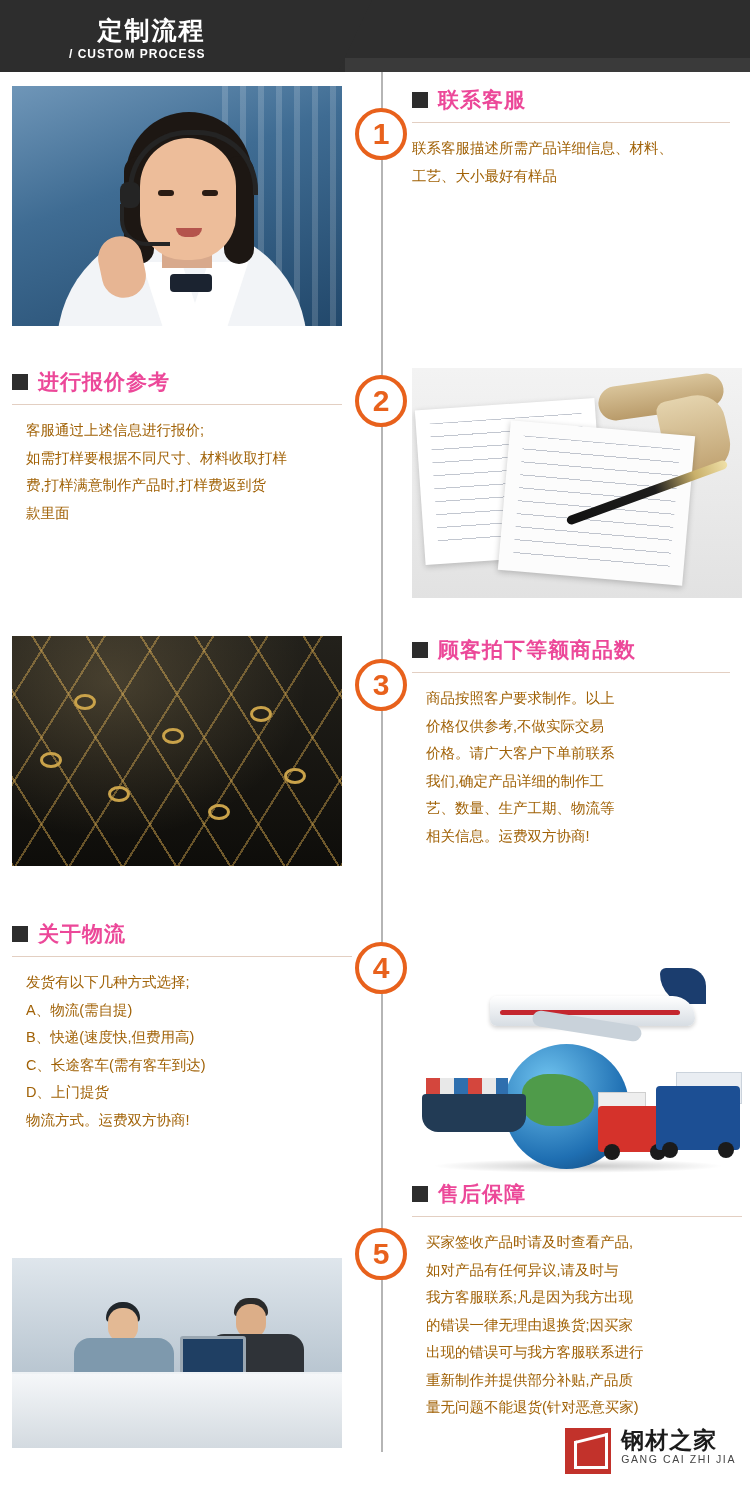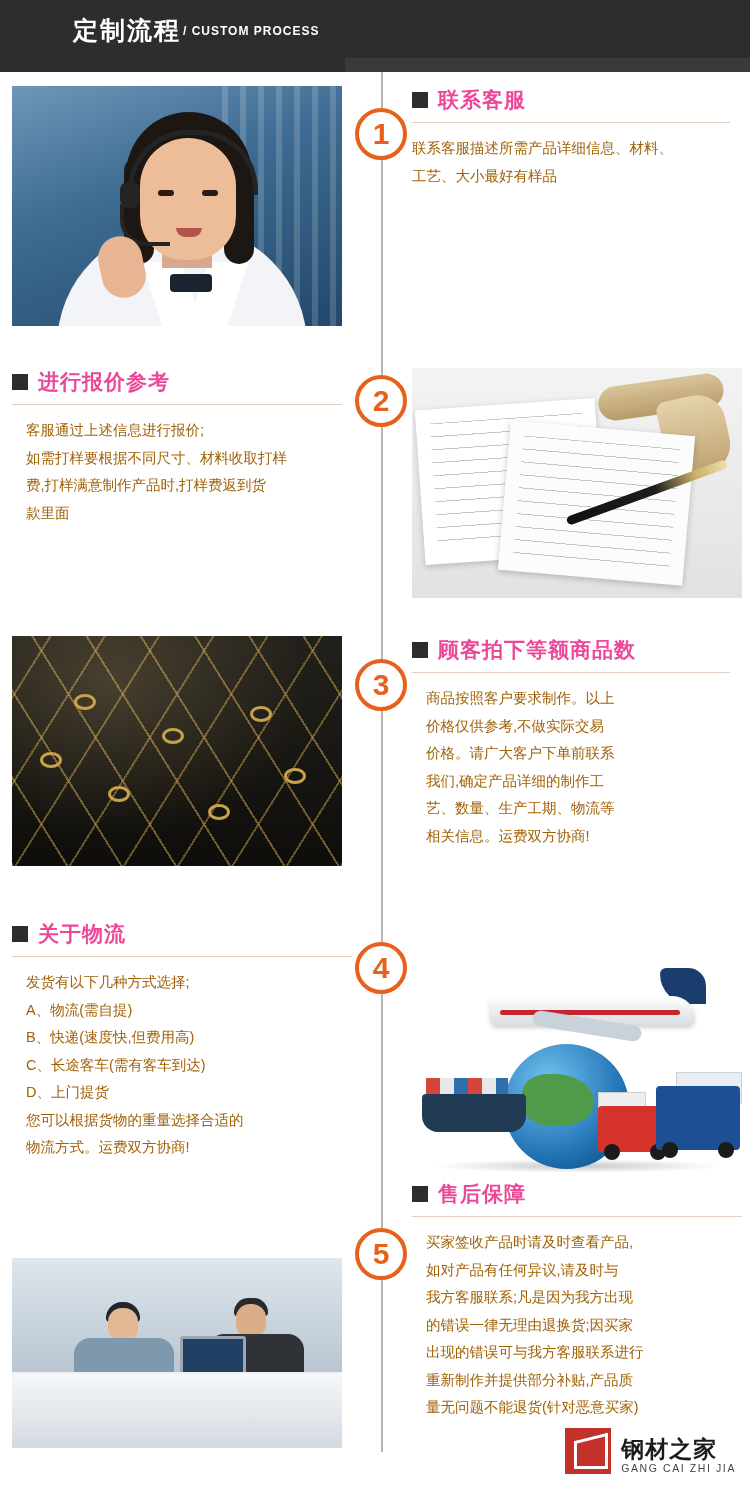--- a/index.html
+++ b/index.html
@@ -60,25 +60,26 @@
     position: absolute;
     left: 170px;
     top: 58px;
     width: 0;
     height: 0;
     border-bottom: 14px solid #3a3a3a;
     border-left: 10px solid transparent;
   }
   .header-title-wrap {
     position: absolute;
-    left: 73px;
+    left: 67px;
     top: 14px;
     display: flex;
-    align-items: center;
+    align-items: flex-end;
     z-index: 5;
+    flex-direction: column;
   }
   .header-title-cn {
     color: #ffffff;
     font-size: 25px;
     font-weight: bold;
     letter-spacing: 2px;
   }
   .header-title-en {
     color: #ffffff;
     font-size: 12px;
@@ -396,21 +397,21 @@
     position: absolute; left: 192px; top: 124px; width: 14px; height: 12px;
     background: #9aa7b2;
   }
 
   
   .logo {
     position: absolute;
     right: 14px;
     bottom: 14px;
     display: flex;
-    align-items: flex-end;
+    align-items: flex-start;
     gap: 10px;
     z-index: 8;
   }
   .logo-mark {
     width: 46px; height: 46px;
     background: #c2322b;
     position: relative;
     flex: none;
   }
   .logo-mark:before {
@@ -568,21 +569,20 @@
     <span class="sq"></span>
     <span class="txt">关于物流</span>
   </div>
   <div class="divider"></div>
   <div class="body-text" style="padding-left:14px;">
     <span class="ln">发货有以下几种方式选择;</span>
     <span class="ln">A、物流(需自提)</span>
     <span class="ln">B、快递(速度快,但费用高)</span>
     <span class="ln">C、长途客车(需有客车到达)</span>
     <span class="ln">D、上门提货</span>
-    <span class="ln">您可以根据货物的重量选择合适的</span>
     <span class="ln">物流方式。运费双方协商!</span>
   </div>
 </div>
 
 <div class="badge" style="left:355px; top:1228px;">5</div>
 
 <div class="photo ph5">
   <div class="room"></div>
   <div class="p-left-hair"></div>
   <div class="p-left-head"></div>

